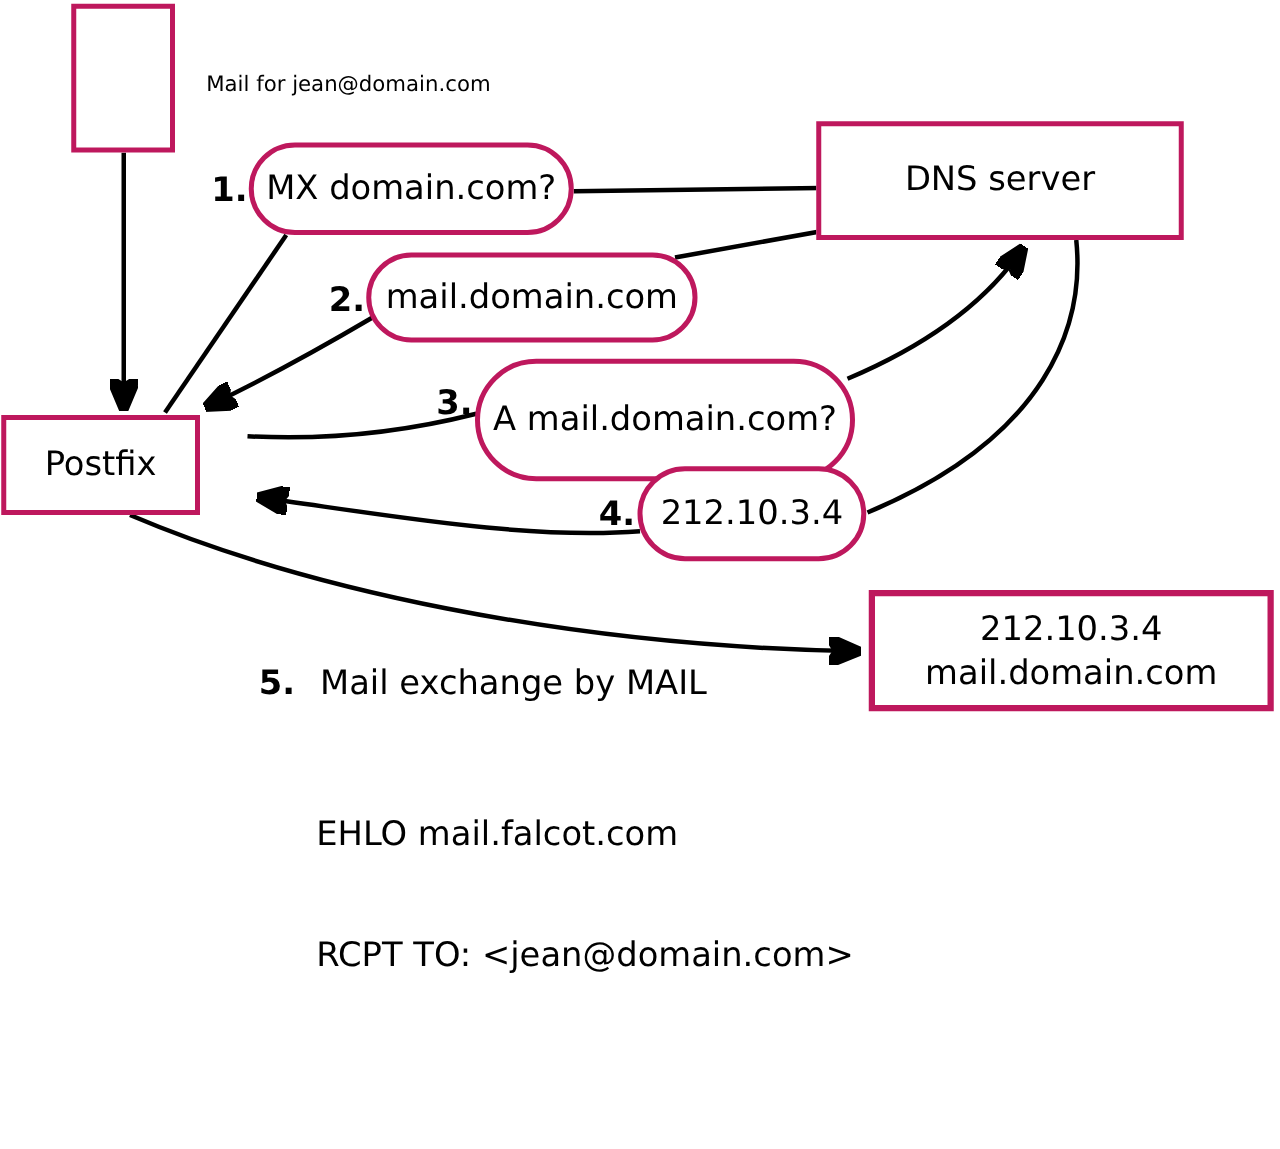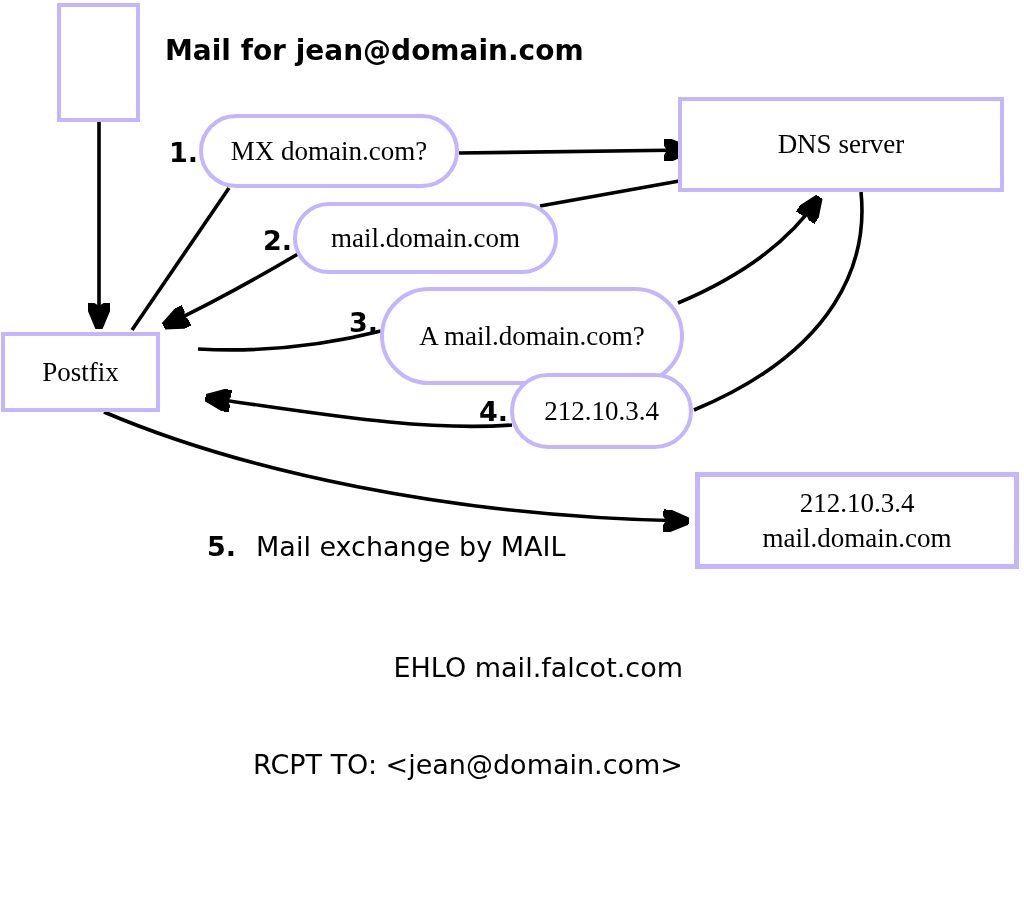--- a/index.html
+++ b/index.html
@@ -3,44 +3,44 @@
 <meta charset="utf-8">
 <style>
   html,body{margin:0;padding:0;background:#ffffff;}
   .stage{
     position:relative;width:1024px;height:919px;background:#ffffff;overflow:hidden;
     font-family:"DejaVu Sans","Liberation Sans",sans-serif;color:#000;
   }
   .arrow-layer{position:absolute;left:0;top:0;width:1024px;height:919px;}
   .arrow-layer path{stroke:#000;stroke-width:3.6;fill:none;}
   .node{
-    position:absolute;box-sizing:border-box;border:4px solid #c4b5fd;background:#fff;
+    position:absolute;box-sizing:border-box;border:4px solid #be185d;background:#fff;
     display:flex;align-items:center;justify-content:center;
-    font-size:27px;line-height:1.2;white-space:nowrap;font-family:Liberation Serif, serif;
+    font-size:27px;line-height:1.2;white-space:nowrap;
   }
   .pill{border-radius:60px;}
   .doc{background:#fff;}
   .num{
     position:absolute;width:44px;text-align:right;
     font-size:27px;font-weight:bold;line-height:32px;
   }
   .title{
-    position:absolute;left:165px;top:34px;
-    font-size:28px;font-weight:bold;white-space:nowrap;
+    position:absolute;left:165px;top:58px;
+    font-size:17px;font-weight:normal;white-space:nowrap;
   }
   .step5{
     position:absolute;left:207px;top:531px;display:flex;gap:20px;
     font-size:27px;white-space:nowrap;
   }
   .step5 .n{font-weight:bold;}
   .smtp{
     position:absolute;left:253px;top:587px;
     font-size:27px;line-height:32.4px;white-space:pre;
   }
-  .smtp-line{min-height:32.4px;text-align:right;}
+  .smtp-line{min-height:32.4px;}
   .twolines{flex-direction:column;line-height:35px;}
 </style>
 </head>
 <body>
 
 <div class="stage">
 
   <svg class="arrow-layer" viewBox="0 0 1024 919" xmlns="http://www.w3.org/2000/svg" aria-hidden="true">
     <defs>
       <marker id="ah" viewBox="0 0 10 10" refX="9.5" refY="5" markerWidth="7" markerHeight="6.2" orient="auto">
@@ -56,21 +56,21 @@
     <path d="M 678 303 Q 775 262 818 199" marker-end="url(#ah)"></path>
     <path d="M 861 192 C 868 260 838 350 694 410"></path>
     <path d="M 512 425 C 420 432 310 412 208 398" marker-end="url(#ah)"></path>
     <path d="M 104 412 C 240 470 450 517 686 521" marker-end="url(#ah)"></path>
   </svg>
 
   <div class="node doc" style="left:57px;top:3px;width:83px;height:119px;"></div>
 
   <div class="title">Mail for jean@domain.com</div>
 
-  <div class="node" style="left:678px;top:97px;width:326px;height:95px;">
+  <div class="node" style="left:653px;top:97px;width:294px;height:95px;">
     <span>DNS server</span>
   </div>
 
   <div class="node" style="left:1px;top:332px;width:159px;height:80px;">
     <span>Postfix</span>
   </div>
 
   <div class="node twolines" style="left:695px;top:472px;width:324px;height:97px;border-width:5px;">
     <span>212.10.3.4</span>
     <span>mail.domain.com</span>

